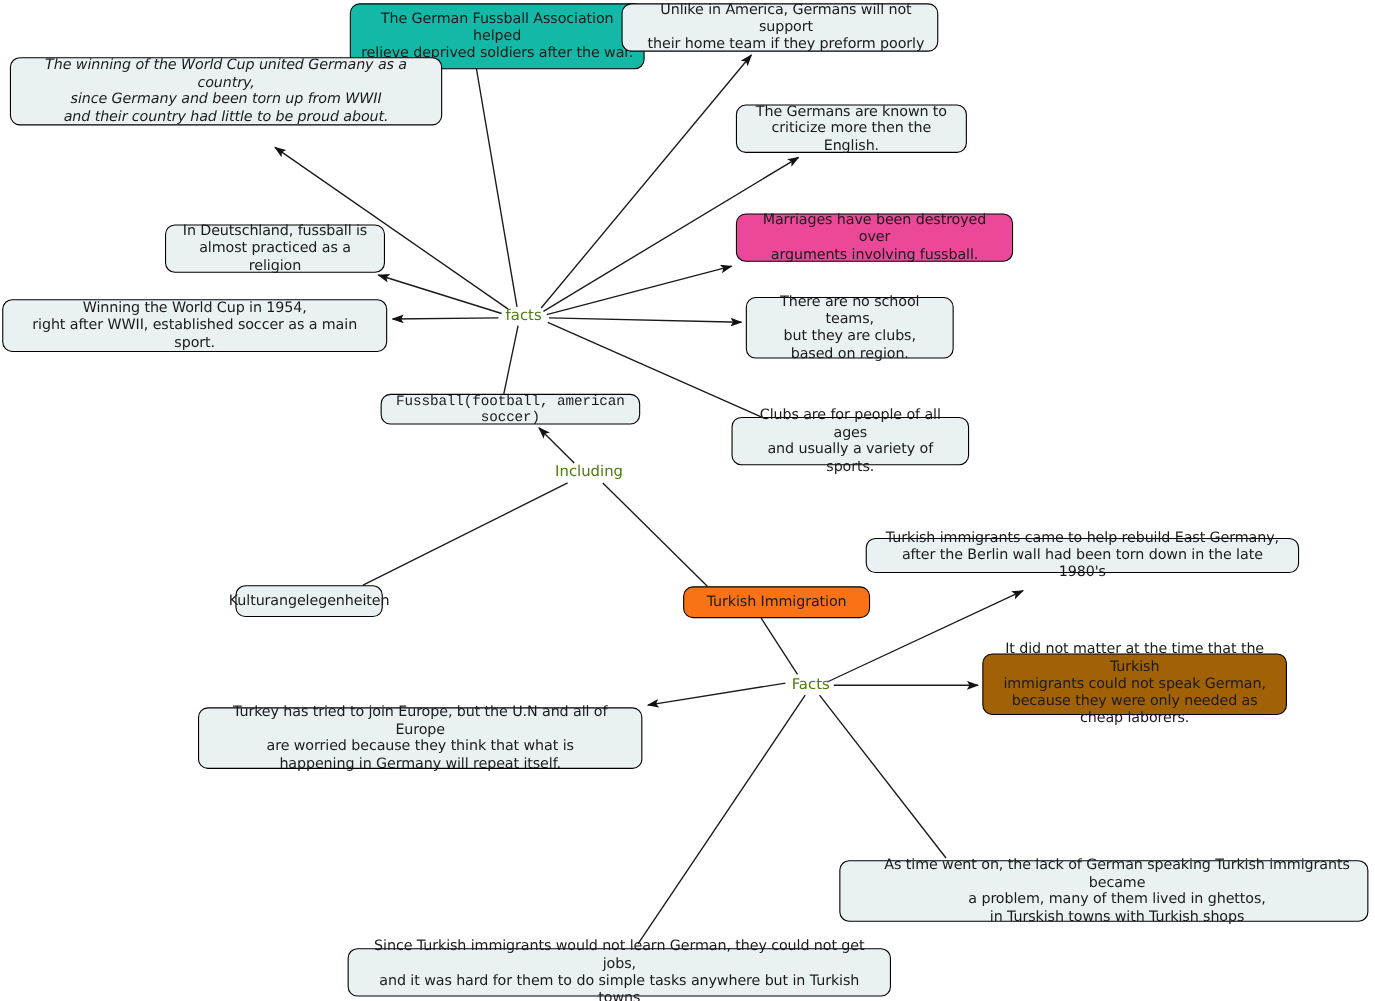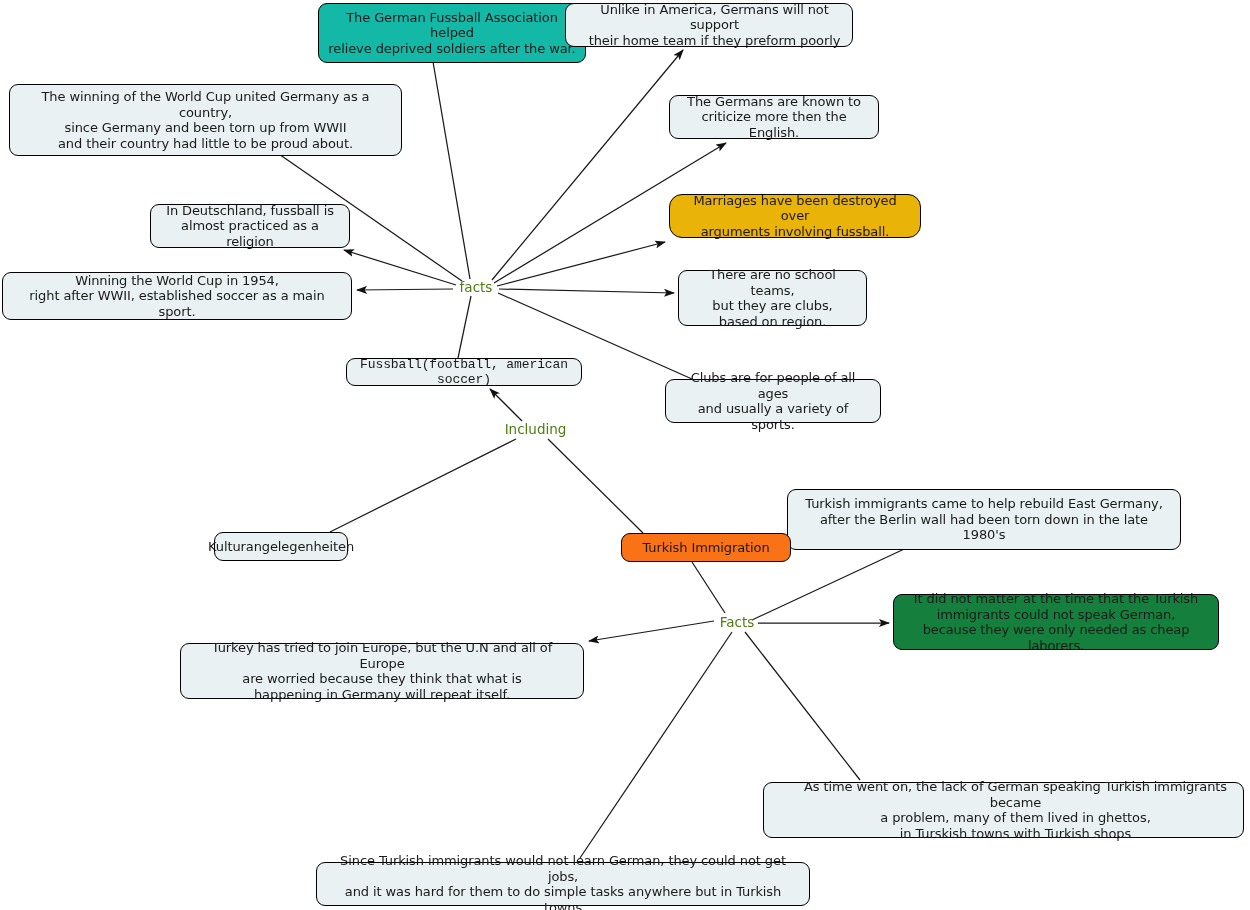--- a/index.html
+++ b/index.html
@@ -82,44 +82,44 @@
         <line x1="714" y1="621" x2="589" y2="641" stroke="#1a1a1a" stroke-width="1.25" marker-end="url(#arrowhead)"></line>
         <line x1="732" y1="632" x2="580" y2="858" stroke="#1a1a1a" stroke-width="1.25"></line>
         <line x1="745" y1="632" x2="860" y2="780" stroke="#1a1a1a" stroke-width="1.25"></line>
       </g>
   </svg>
   <div id="nodes-layer">
       <div class="node-box" style="left: 286px; top: 3px; width: 268px; height: 60px; background: #14b8a6; border-color: rgb(0, 0, 0); margin-left: 32px;">The German Fussball Association helped
 relieve deprived soldiers after the war.</div>
       <div class="node-box" style="left: 565px; top: 3px; width: 288px; height: 44px; background: rgb(234, 241, 242); border-color: rgb(0, 0, 0); padding-left: 20px;">Unlike in America, Germans will not support
 their home team if they preform poorly</div>
-      <div class="node-box" style="left: 9px; top: 84px; width: 393px; height: 72px; background: rgb(234, 241, 242); border-color: rgb(0, 0, 0);">The winning of the World Cup united Germany as a country,
+      <div class="node-box" style="left: 9px; top: 52px; width: 393px; height: 62px; background: rgb(234, 241, 242); border-color: rgb(0, 0, 0); font-style: italic;">The winning of the World Cup united Germany as a country,
 since Germany and been torn up from WWII
 and their country had little to be proud about.</div>
       <div class="node-box" style="left: 669px; top: 95px; width: 210px; height: 44px; background: rgb(234, 241, 242); border-color: rgb(0, 0, 0);">The Germans are known to
 criticize more then the English.</div>
       <div class="node-box" style="left: 150px; top: 204px; width: 200px; height: 44px; background: rgb(234, 241, 242); border-color: rgb(0, 0, 0);">In Deutschland, fussball is
 almost practiced as a religion</div>
-      <div class="node-box" style="left: 669px; top: 194px; width: 252px; height: 44px; background: #eab308; border-color: rgb(0, 0, 0); border-radius: 13px;">Marriages have been destroyed over
+      <div class="node-box" style="left: 669px; top: 194px; width: 252px; height: 44px; background: #ec4899; border-color: rgb(0, 0, 0);">Marriages have been destroyed over
 arguments involving fussball.</div>
       <div class="node-box" style="left: 2px; top: 272px; width: 350px; height: 48px; background: rgb(234, 241, 242); border-color: rgb(0, 0, 0);">Winning the World Cup in 1954,
 right after WWII, established soccer as a main sport.</div>
       <div class="node-box" style="left: 678px; top: 270px; width: 189px; height: 56px; background: rgb(234, 241, 242); border-color: rgb(0, 0, 0);">There are no school teams,
 but they are clubs,
 based on region.</div>
       <div class="node-label" style="left: 455px; top: 279px; width: 42px; height: 18px;">facts</div>
       <div class="node-box" style="left: 346px; top: 358px; width: 236px; height: 28px; background: rgb(234, 241, 242); border-color: rgb(0, 0, 0); font-family: Liberation Mono, monospace;">Fussball(football, american soccer)</div>
       <div class="node-box" style="left: 665px; top: 379px; width: 216px; height: 44px; background: rgb(234, 241, 242); border-color: rgb(0, 0, 0);">Clubs are for people of all ages
 and usually a variety of sports.</div>
       <div class="node-label" style="left: 503px; top: 421px; width: 65px; height: 18px;">Including</div>
-      <div class="node-box" style="left: 787px; top: 489px; width: 394px; height: 61px; background: rgb(234, 241, 242); border-color: rgb(0, 0, 0);">Turkish immigrants came to help rebuild East Germany,
+      <div class="node-box" style="left: 787px; top: 489px; width: 394px; height: 32px; background: rgb(234, 241, 242); border-color: rgb(0, 0, 0);">Turkish immigrants came to help rebuild East Germany,
 after the Berlin wall had been torn down in the late 1980's</div>
       <div class="node-box" style="left: 214px; top: 532px; width: 134px; height: 29px; background: rgb(234, 241, 242); border-color: rgb(0, 0, 0);">Kulturangelegenheiten</div>
       <div class="node-box" style="left: 621px; top: 533px; width: 170px; height: 29px; background: #f97316; border-color: rgb(0, 0, 0);">Turkish Immigration</div>
-      <div class="node-box" style="left: 893px; top: 594px; width: 326px; height: 56px; background: #15803d; border-color: rgb(0, 0, 0);">It did not matter at the time that the Turkish
+      <div class="node-box" style="left: 893px; top: 594px; width: 277px; height: 56px; background: #a16207; border-color: rgb(0, 0, 0);">It did not matter at the time that the Turkish
 immigrants could not speak German,
 because they were only needed as cheap laborers.</div>
       <div class="node-label" style="left: 716px; top: 614px; width: 42px; height: 18px;">Facts</div>
       <div class="node-box" style="left: 180px; top: 643px; width: 404px; height: 56px; background: rgb(234, 241, 242); border-color: rgb(0, 0, 0);">Turkey has tried to join Europe, but the U.N and all of Europe
 are worried because they think that what is
 happening in Germany will repeat itself.</div>
       <div class="node-box" style="left: 763px; top: 782px; width: 481px; height: 56px; background: rgb(234, 241, 242); border-color: rgb(0, 0, 0); padding-left: 33px;">As time went on, the lack of German speaking Turkish immigrants became
 a problem, many of them lived in ghettos,
 in Turskish towns with Turkish shops</div>
       <div class="node-box" style="left: 316px; top: 862px; width: 494px; height: 44px; background: rgb(234, 241, 242); border-color: rgb(0, 0, 0);">Since Turkish immigrants would not learn German, they could not get jobs,

